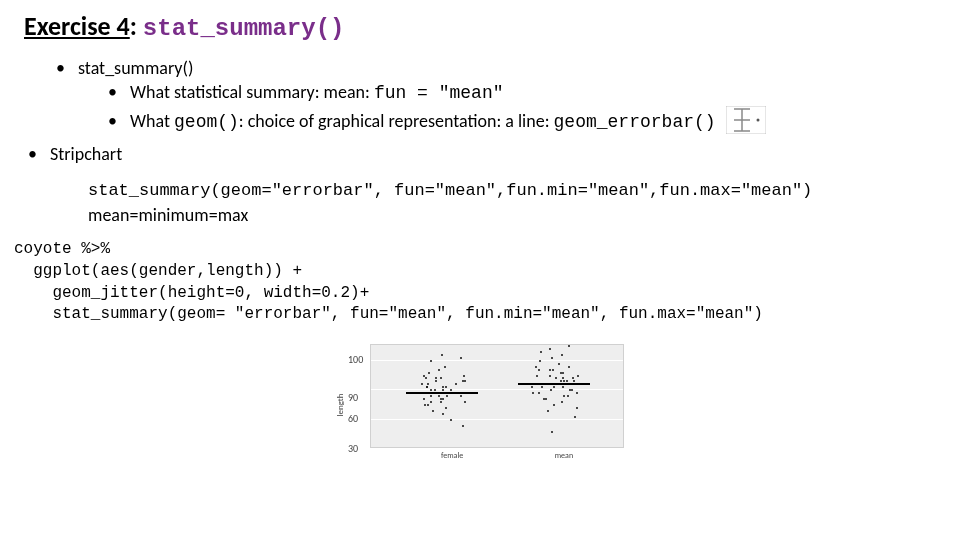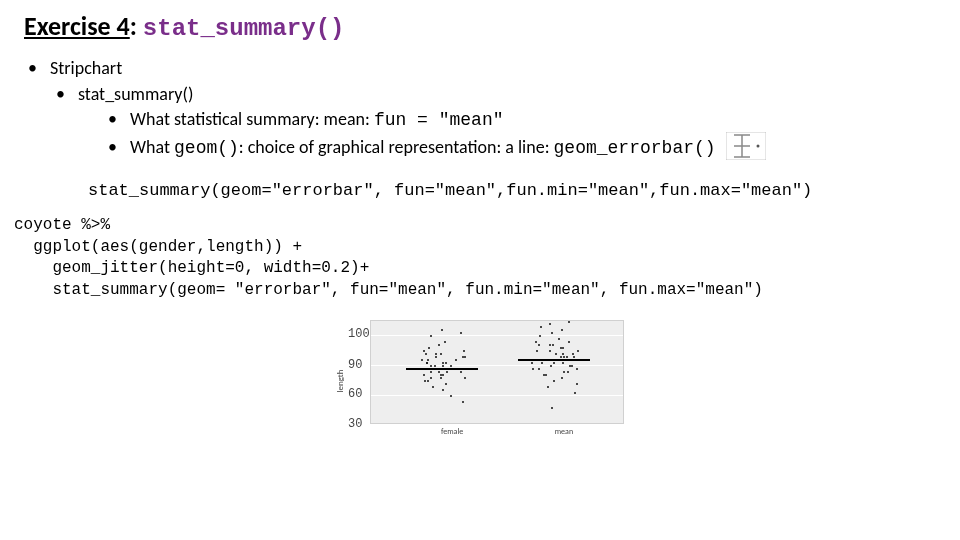--- a/index.html
+++ b/index.html
@@ -86,24 +86,23 @@
   .xlabel {
     position: absolute;
     left: 0; right: 0; bottom: -2px;
     text-align: center;
     font-size: 9px;
     color: #444;
   }
   .ytick {
     position: absolute;
     left: 18px;
-    font-size: 12px;
+    font-size: 10px;
     color: #444;
     transform: translateY(-50%);
-    font-family: Liberation Mono, monospace;
   }
   .xtick {
     position: absolute;
     bottom: 10px;
     font-size: 8px;
     color: #444;
     transform: translateX(-50%);
     margin-left: 11px;
   }
   .pt { position: absolute; width: 2px; height: 2px; background: #111; border-radius: 50%; }
@@ -113,21 +112,20 @@
 </style>
 </head>
 <body>
 
 <div class="title">
   <span class="ex">Exercise 4</span><span class="colon">: </span><span class="fn">stat_summary()</span>
 </div>
 
 <div class="content">
   <ul class="lvl1">
-    <li><span class="bullet">•</span><span>Stripchart</span></li>
     <li>
       <ul class="lvl2">
         <li><span class="bullet">•</span><span>stat_summary()</span></li>
         <li>
           <ul class="lvl3">
             <li><span class="bullet">•</span><span>What statistical summary: mean: </span><span class="mono">fun = "mean"</span></li>
             <li><span class="bullet">•</span><span>What </span><span class="mono">geom()</span><span>: choice of graphical representation: a line: </span><span class="mono">geom_errorbar()</span>
               <span class="errorbar-svg">
                 <svg width="40" height="28" viewBox="0 0 40 28">
                   <rect x="0" y="0" width="40" height="28" fill="#fff" stroke="#999" stroke-width="0.5"></rect>
@@ -136,24 +134,26 @@
                   <line x1="8" y1="25" x2="24" y2="25" stroke="#888" stroke-width="1.5"></line>
                   <line x1="8" y1="14" x2="24" y2="14" stroke="#888" stroke-width="1.5"></line>
                   <circle cx="32" cy="14" r="1.5" fill="#555"></circle>
                 </svg>
               </span>
             </li>
           </ul>
         </li>
       </ul>
     </li>
+    <li><span class="bullet">•</span><span>Stripchart</span></li>
   </ul>
 
   <div class="block2">
     <div class="mono">stat_summary(geom="errorbar", fun="mean",fun.min="mean",fun.max="mean")</div>
+    <div>mean=minimum=max</div>
   </div>
 </div>
 
 <div class="codeblock">coyote %&gt;%
   ggplot(aes(gender,length)) +
     geom_jitter(height=0, width=0.2)+
     stat_summary(geom= "errorbar", fun="mean", fun.min="mean", fun.max="mean")</div>
 
 <div class="chart-wrap">
   <div class="chart" id="chart">
@@ -255,18 +255,18 @@
         <div class="pt" style="left: 202.303px; top: 35.6571px;"></div>
         <div class="pt" style="left: 205.86px; top: 29.7143px;"></div>
         <div class="pt" style="left: 166.528px; top: 23.7714px;"></div>
         <div class="pt" style="left: 180.425px; top: 86.1714px;"></div>
         <div class="pt" style="left: 178.41px; top: 2.97143px;"></div>
         <div class="pt" style="left: 196.968px; top: 0px;"></div>
         <div class="meanline" style="left: 146.88px; width: 72px; top: 38.6286px;"></div>
       </div>
   <div class="ytick" style="top: 108px;">30</div>
       <div class="ytick" style="top: 78.2857px;">60</div>
-      <div class="ytick" style="top: 49px;">90</div>
+      <div class="ytick" style="top: 57px;">90</div>
       <div class="ytick" style="top: 18.8571px;">100</div>
       <div class="xtick" style="left: 111.12px;">female</div>
       <div class="xtick" style="left: 222.88px;">mean</div>
     </div>
 </div>
 
 </body></html>

